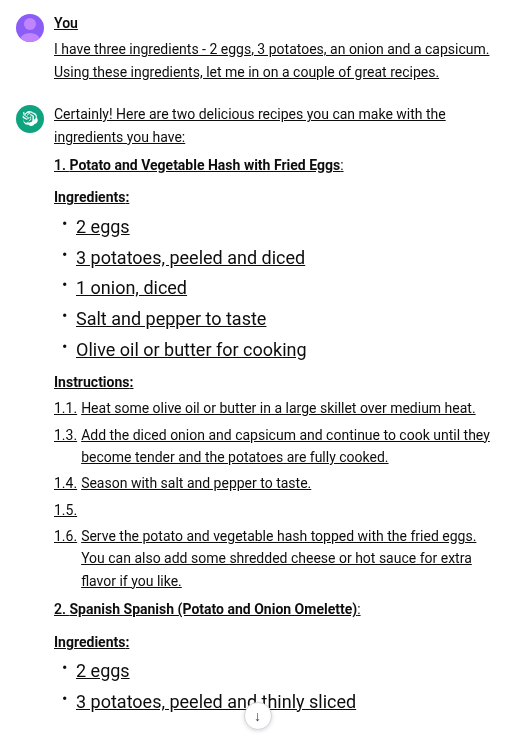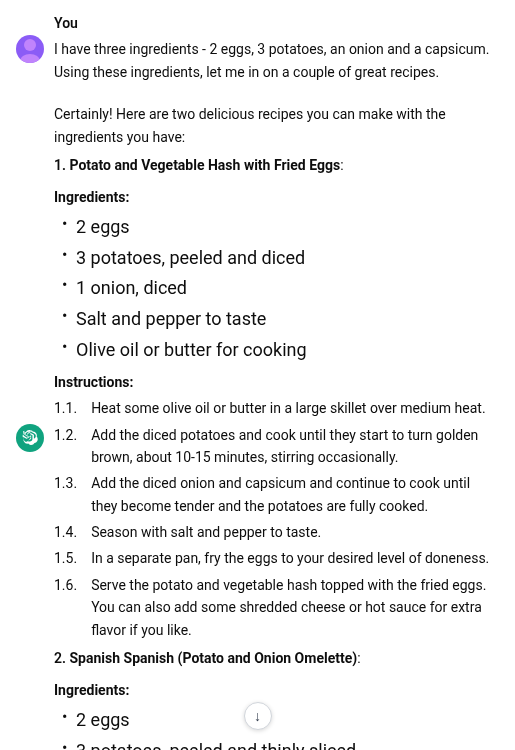--- a/index.html
+++ b/index.html
@@ -13,21 +13,22 @@
       overflow-x: hidden;
     }
     .chat-container {
       padding: 12px 16px;
       max-width: 515px;
     }
     .message {
       display: flex;
       gap: 10px;
       margin-bottom: 20px;
-      align-items: center;
+      align-items: flex-start;
+      text-decoration: underline;
     }
     .avatar {
       width: 28px;
       height: 28px;
       border-radius: 50%;
       flex-shrink: 0;
       display: flex;
       align-items: center;
       justify-content: center;
       font-size: 12px;
@@ -89,21 +90,21 @@
       font-size: 16px;
       line-height: 1.4;
     }
     .instructions-list {
       list-style: none;
       padding: 0;
       margin: 0 0 6px 0;
     }
     .instructions-list li {
       display: flex;
-      gap: 14px;
+      gap: 4px;
       margin-bottom: 4px;
       font-size: 14px;
       line-height: 1.6;
     }
     .step-num {
       flex-shrink: 0;
       color: #0d0d0d;
     }
     .numbered-recipe {
       margin-bottom: 10px;
@@ -168,34 +169,29 @@
           <li>Salt and pepper to taste</li>
           <li>Olive oil or butter for cooking</li>
         </ul>
         <div class="section-label"><span>Instructions</span>:</div>
         <ul class="instructions-list">
           <li>
             <span class="step-num">1.1.</span>
             <span>Heat some olive oil or butter in a large skillet over medium heat.</span>
           </li>
           <li>
-            <span class="step-num">1.2.</span>
-            <span>Add the diced potatoes and cook until they start to turn golden brown, about 10-15 minutes, stirring occasionally.</span>
-          </li>
-          <li>
             <span class="step-num">1.3.</span>
             <span>Add the diced onion and capsicum and continue to cook until they become tender and the potatoes are fully cooked.</span>
           </li>
           <li>
             <span class="step-num">1.4.</span>
             <span>Season with salt and pepper to taste.</span>
           </li>
           <li>
             <span class="step-num">1.5.</span>
-            <span>In a separate pan, fry the eggs to your desired level of doneness.</span>
           </li>
           <li>
             <span class="step-num">1.6.</span>
             <span>Serve the potato and vegetable hash topped with the fried eggs. You can also add some shredded cheese or hot sauce for extra flavor if you like.</span>
           </li>
         </ul>
 
         <div class="numbered-recipe">
           <span class="recipe-number">2.</span>
           <span style="font-weight:700;">Spanish Spanish (Potato and Onion Omelette)</span><span>:</span>

